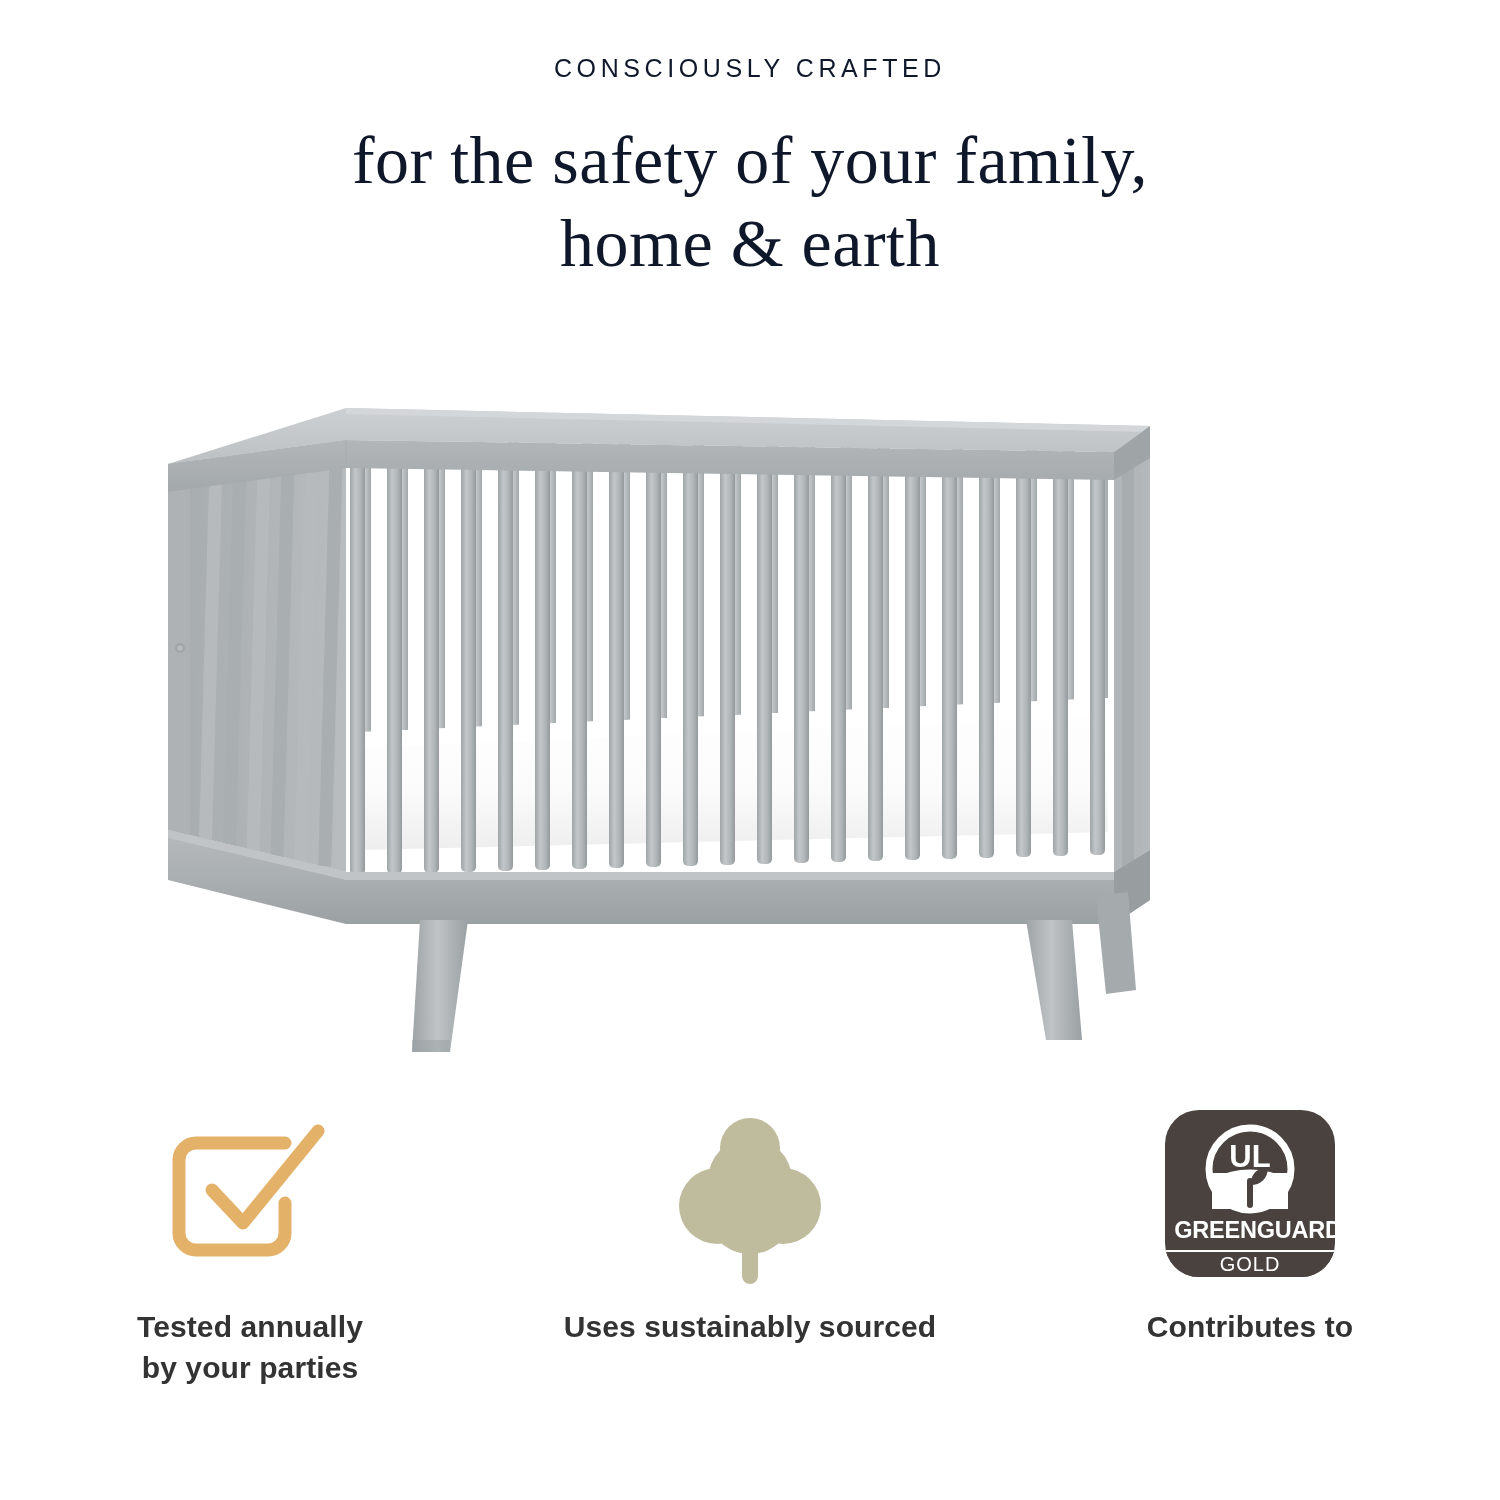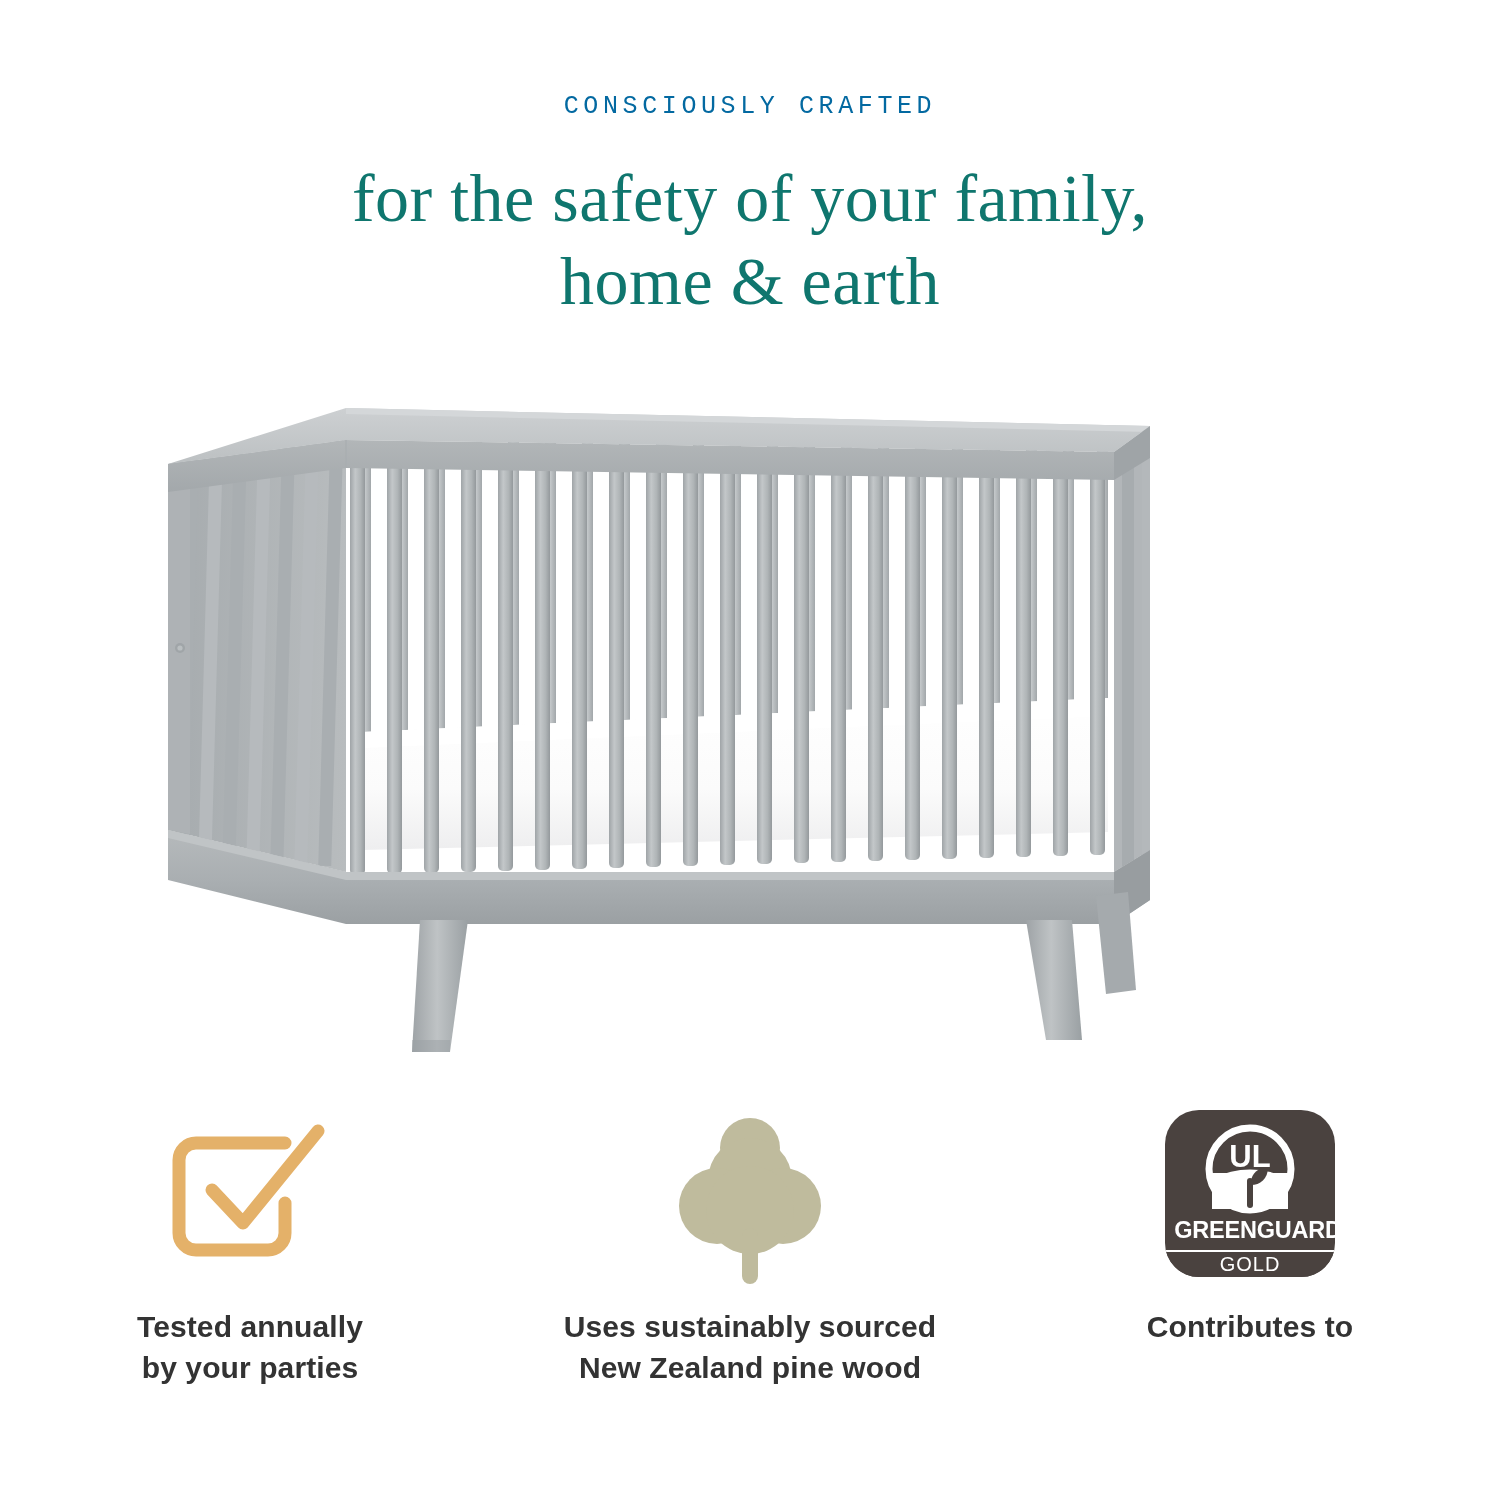--- a/index.html
+++ b/index.html
@@ -7,34 +7,34 @@
   body {
     background:#ffffff;
     font-family:"Liberation Sans", sans-serif;
     position:relative;
     overflow:hidden;
   }
 
   
   .header { position:absolute; top:0; left:0; width:1500px; text-align:center; }
   .eyebrow {
-    margin-top:94px;
-    font-family:Liberation Mono, monospace;
+    margin-top:56px;
+    font-family:Liberation Sans, sans-serif;
     font-size:25px;
     letter-spacing:4.6px;
     font-weight:400;
-    color:#0369a1;
+    color:#0f172a;
     line-height:1;
   }
   .headline {
     margin-top:38px;
     font-family:"Liberation Serif", serif;
     font-size:68px;
     font-weight:400;
-    color:#0f766e;
+    color:#0f172a;
     line-height:1.22;
     letter-spacing:0.5px;
   }
 
   
   .crib-stage {
     position:absolute;
     left:0; top:380px;
     width:1500px; height:720px;
   }
@@ -317,21 +317,20 @@
           <circle cx="85" cy="70" r="42"></circle>
           <circle cx="52" cy="96" r="38"></circle>
           <circle cx="118" cy="96" r="38"></circle>
           <circle cx="85" cy="100" r="44"></circle>
           <rect x="77" y="118" width="16" height="56" rx="8"></rect>
         </g>
       </svg>
     </div>
     <div class="feature-caption">
       <span>Uses sustainably sourced</span>
-      <span>New Zealand pine wood</span>
     </div>
   </div>
 
   <div class="feature">
     <div class="feature-icon">
       <div class="gg-badge">
         <svg class="gg-ul" width="92" height="92" viewBox="0 0 92 92">
           <circle cx="46" cy="46" r="41" fill="none" stroke="#ffffff" stroke-width="7"></circle>
           <path d="M10 55 A37 37 0 0 0 82 55 A60 42 0 0 0 10 55 Z" fill="#ffffff"></path>
           <rect x="8" y="50" width="76" height="36" fill="#ffffff"></rect>

